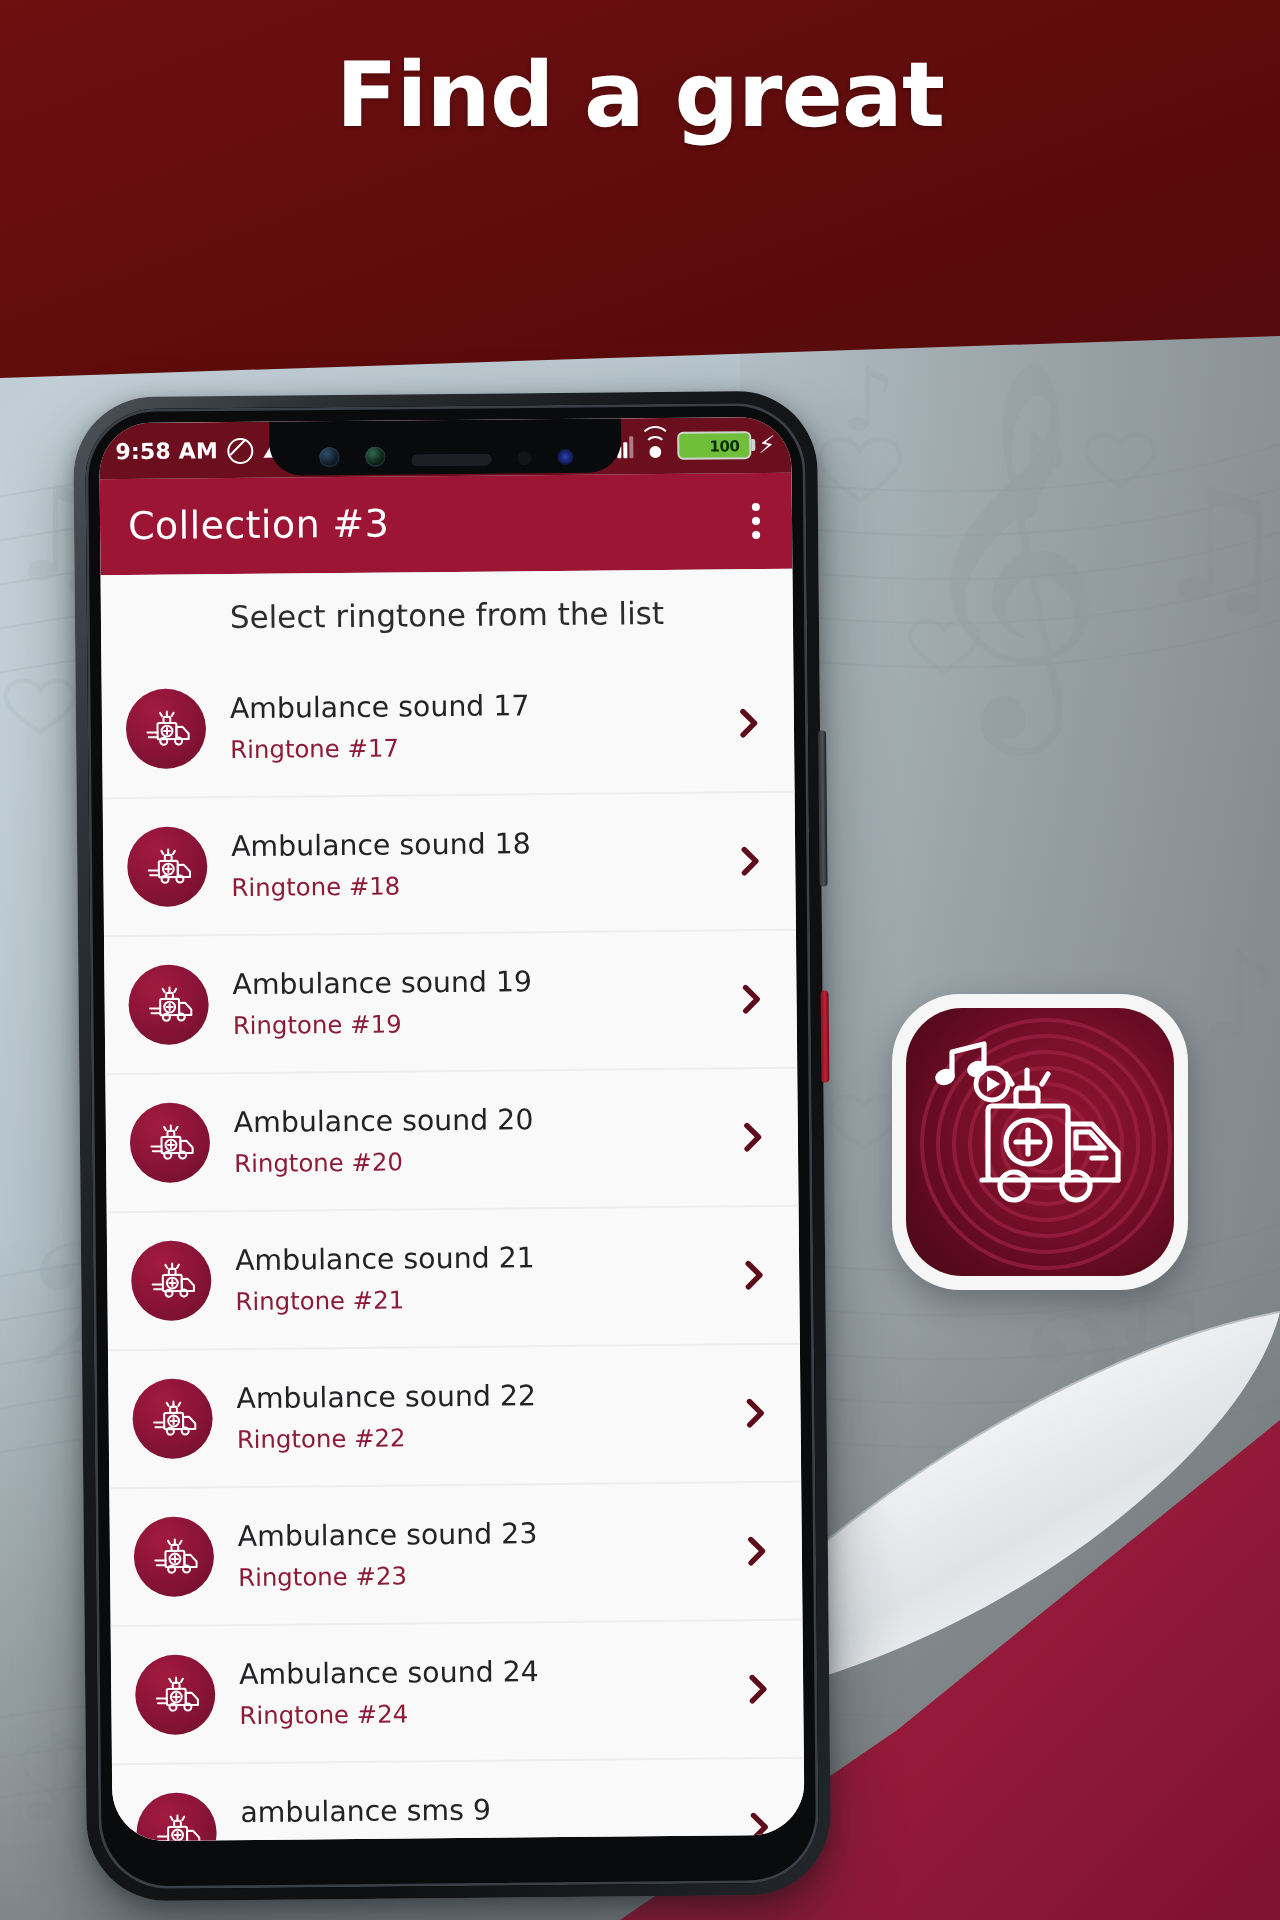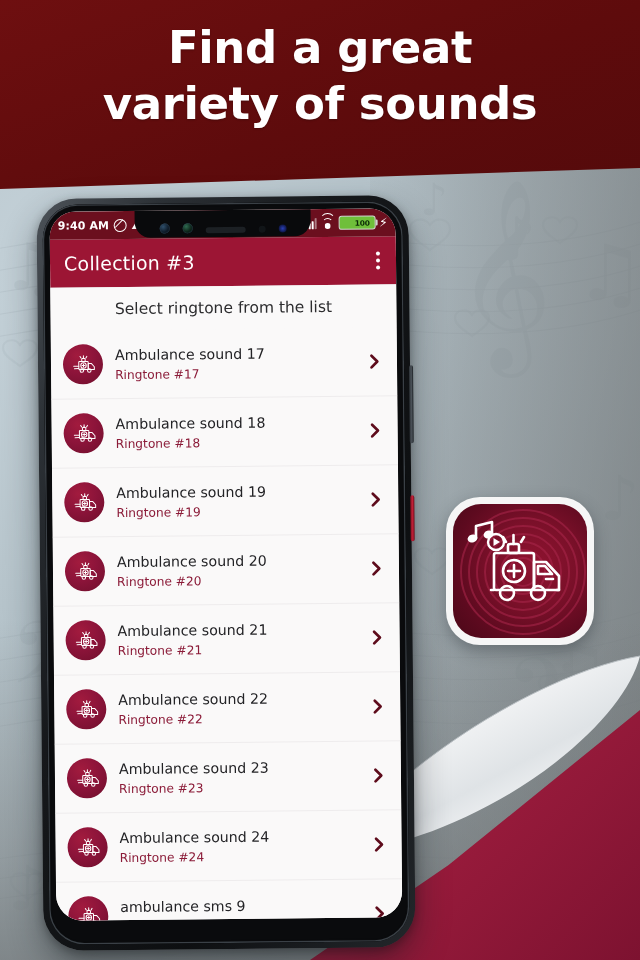--- a/index.html
+++ b/index.html
@@ -312,35 +312,34 @@
       </linearGradient>
     </defs>
     <path d="M300 18 C 240 28, 150 70, 70 135 C 30 168, 6 196, 0 214
              C 60 212, 150 176, 216 124 C 262 88, 292 50, 300 18 Z" fill="url(#curlg)"></path>
     <path d="M300 18 C 240 28, 150 70, 70 135 C 30 168, 6 196, 0 214" fill="none" stroke="#b9bfc3" stroke-width="1"></path>
   </svg>
 
   <div class="banner">
     <div class="banner-inner">
       <div class="banner-line">Find a great</div>
-      <div class="banner-line">variety of sounds</div>
     </div>
   </div>
 
   <div id="phone">
     <div class="phone-body"></div>
     <div class="phone-bezel"></div>
     <div class="btn-vol"></div>
     <div class="btn-power"></div>
 
     <div class="screen">
 
       <div class="statusbar">
         <div class="sb-left">
-          <span class="sb-time">9:40 AM</span>
+          <span class="sb-time">9:58 AM</span>
           <span class="ico-mute"></span>
           <span class="ico-tri"></span>
         </div>
 
         <div class="notch">
           <span class="cam"></span>
           <span class="cam g"></span>
           <span class="speaker"></span>
           <span class="sensor"></span>
           <span class="ir"></span>

